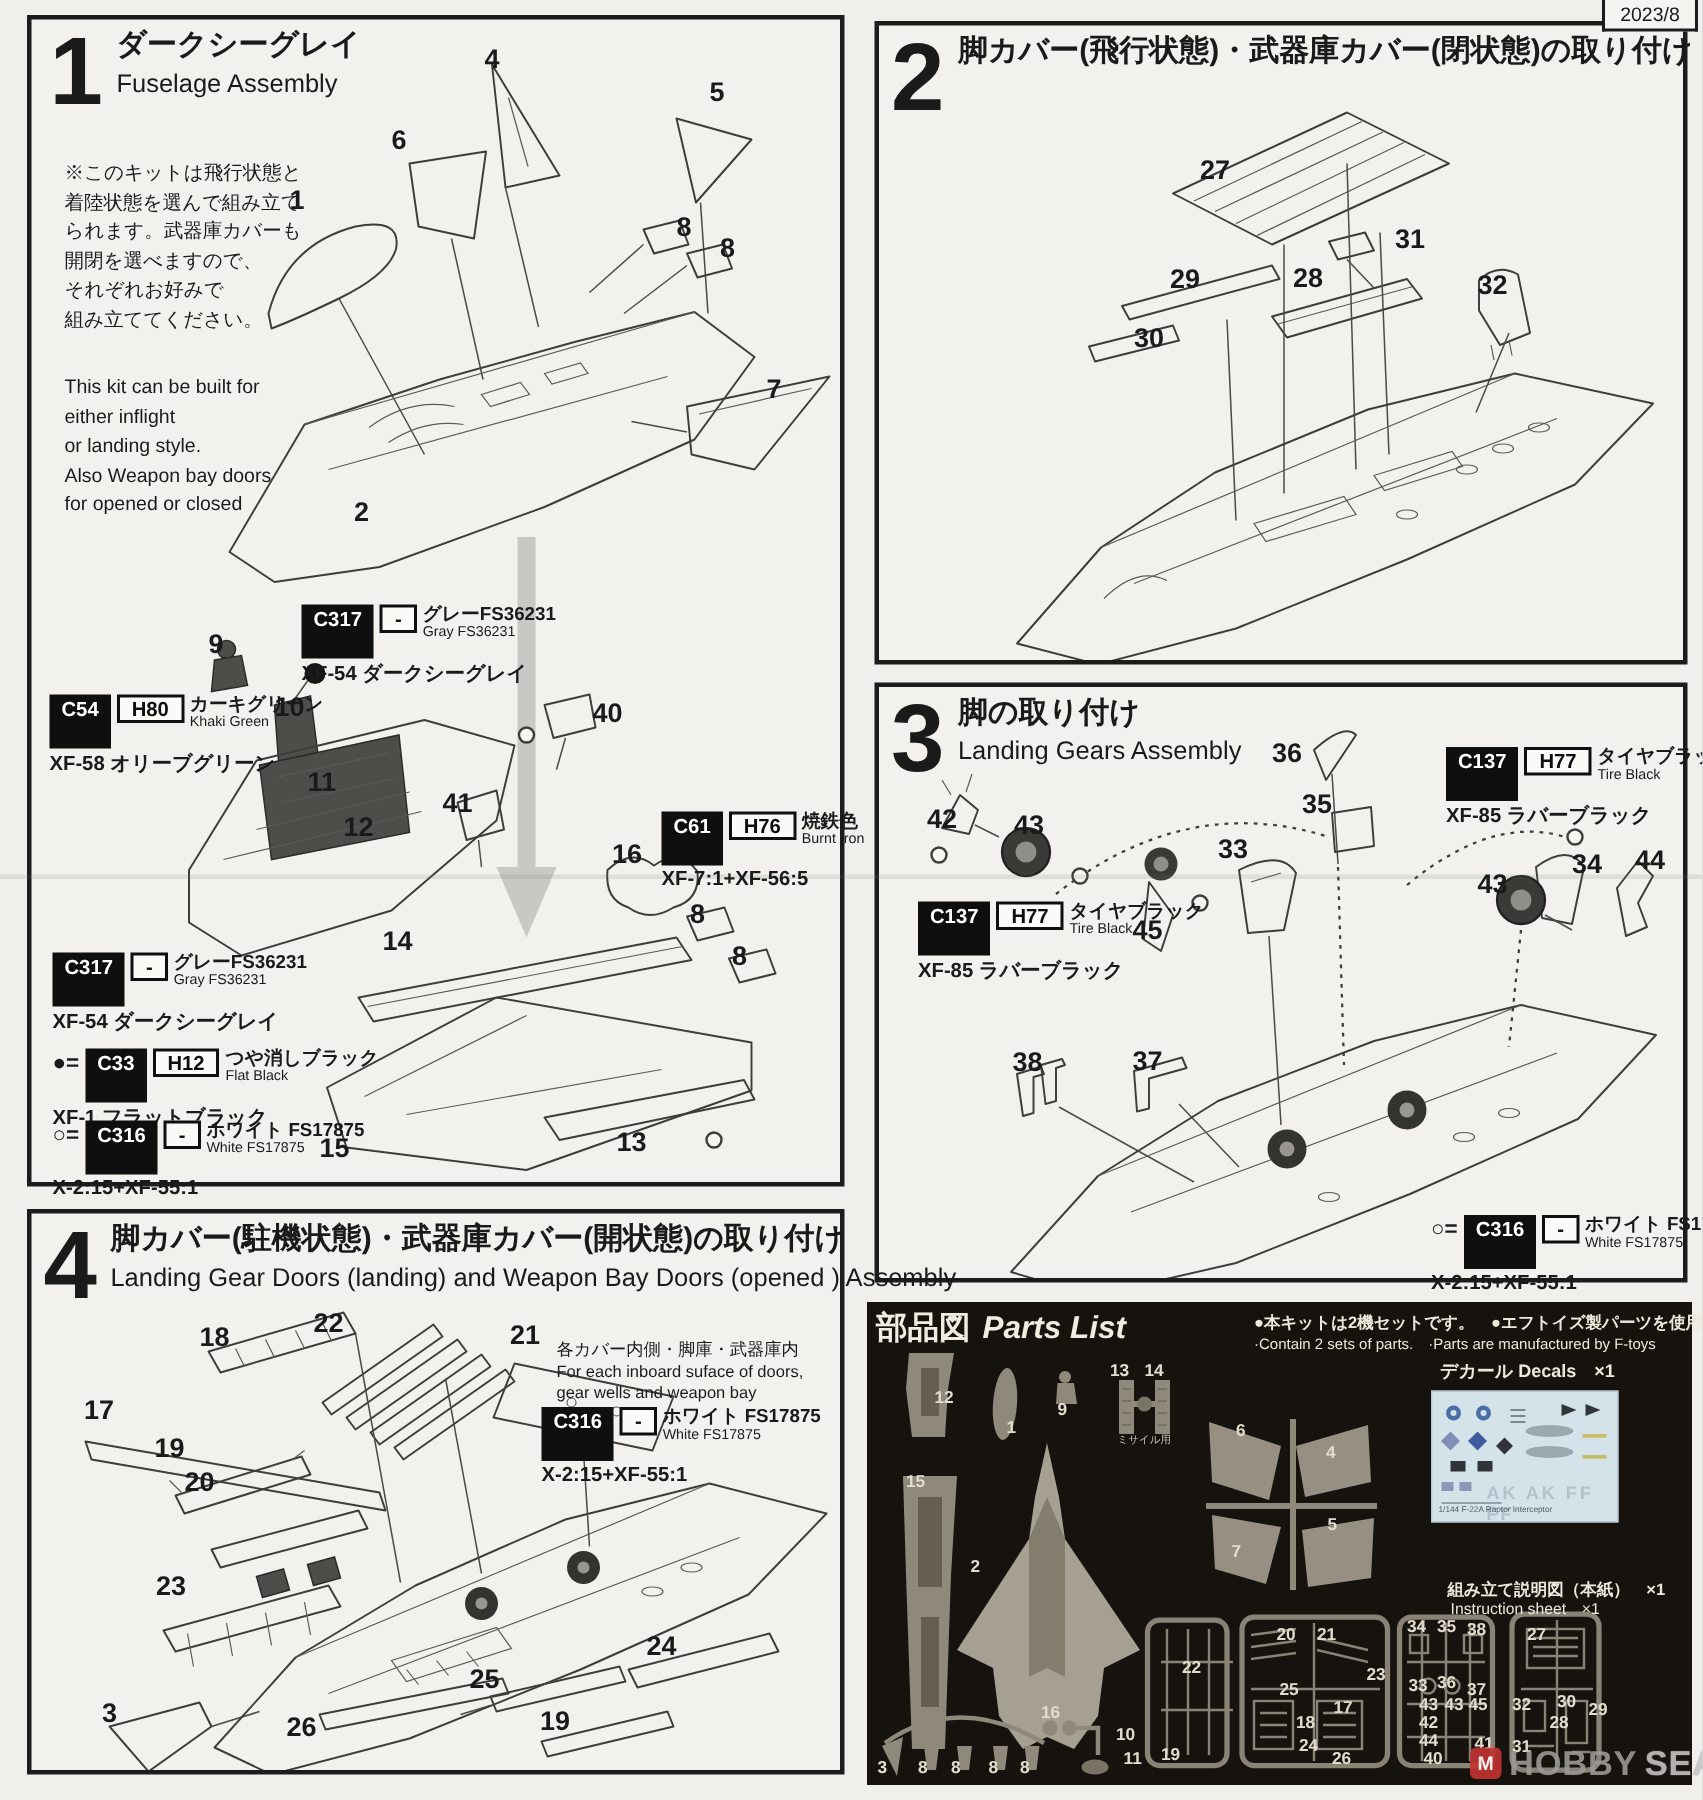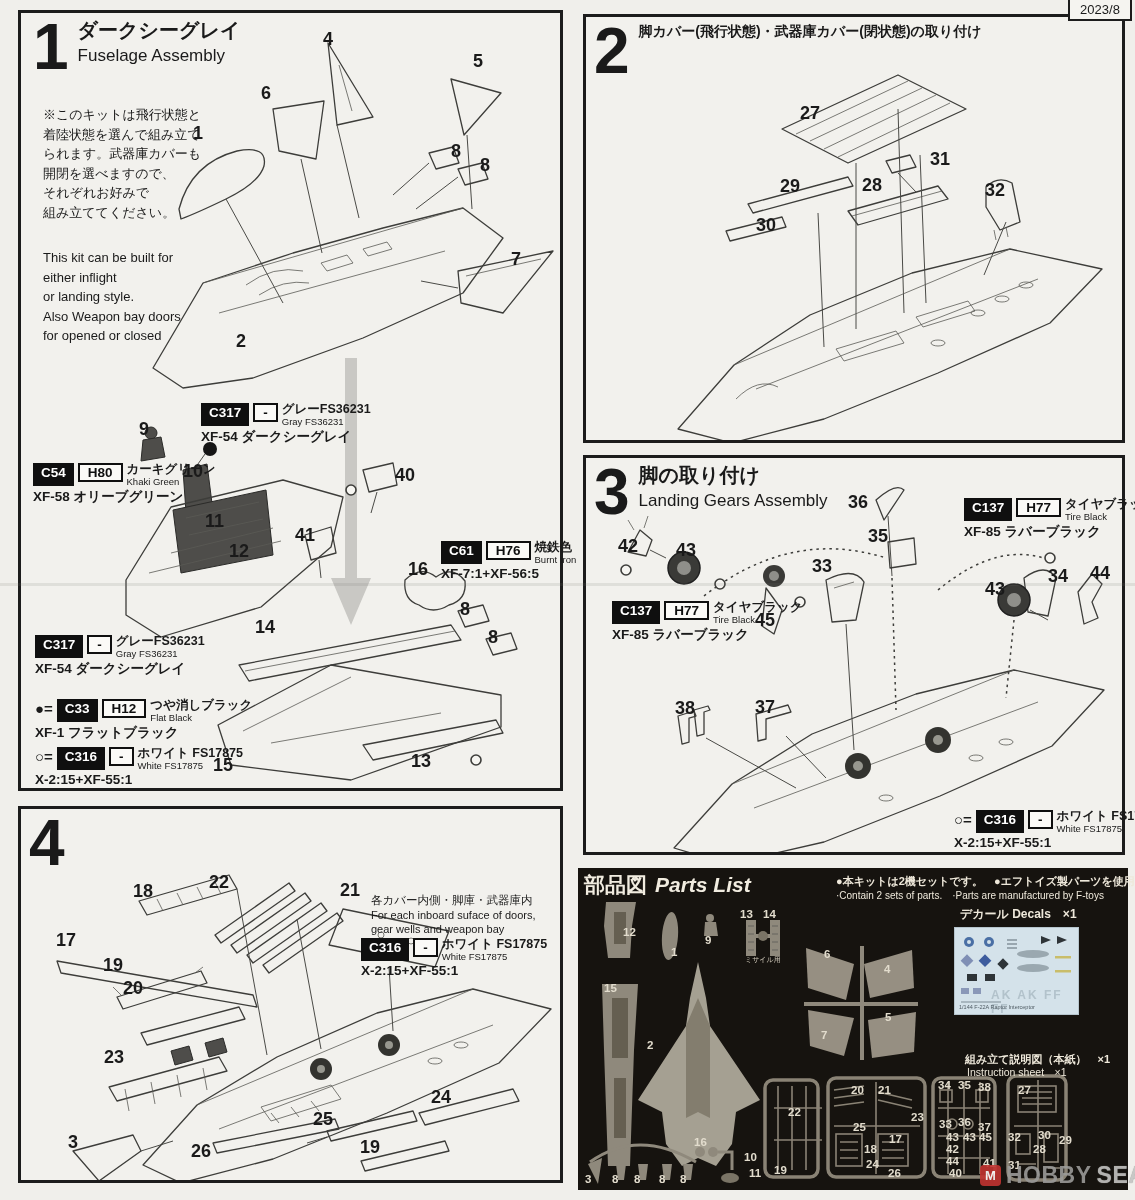--- a/index.html
+++ b/index.html
@@ -2,30 +2,30 @@
 <html><head>
 <meta charset="utf-8">
 <style>
   html,body{margin:0;padding:0;background:#cfcecb;}
   .page{position:relative;width:1135px;height:1200px;background:#f0efeb;
         font-family:"Liberation Sans",sans-serif;color:#1a1a1a;overflow:hidden;}
   .box{position:absolute;border:3px solid #1c1c1c;background:#f2f1ed;box-sizing:border-box;}
   .sec-head{position:absolute;display:flex;gap:12px;align-items:flex-start;z-index:5;}
   .sec-num{font-weight:900;font-size:64px;line-height:.88;letter-spacing:-3px;}
   .t-ja{font-weight:bold;font-size:20px;line-height:1.15;white-space:nowrap;}
-  .t-ja.small{font-size:14px;}
+  .t-ja.small{font-size:20px;}
   .t-en{font-size:17px;margin-top:4px;white-space:nowrap;}
   .note{position:absolute;font-size:13px;line-height:1.5;white-space:pre-line;z-index:4;}
   .part-num{position:absolute;font-weight:bold;font-size:18px;z-index:6;}
   .pl-num{position:absolute;font-weight:bold;font-size:11.5px;color:#e2dccd;z-index:6;}
   .callout{position:absolute;white-space:nowrap;z-index:7;}
   .co-row{display:flex;align-items:flex-start;gap:4px;}
   .co-prefix{font-size:15px;font-weight:bold;line-height:19px;}
   .chip-b{background:#0f0f0f;color:#fff;font-weight:bold;font-size:13.5px;padding:0 8px;
-          height:23px;line-height:19px;display:inline-block;}
+          height:36px;line-height:19px;display:inline-block;}
   .chip-w{background:#fbfaf7;border:2px solid #0f0f0f;color:#0f0f0f;font-weight:bold;
           font-size:13.5px;padding:0 8px;height:15px;line-height:15px;display:inline-block;}
   .co-ja{font-size:12.5px;font-weight:bold;display:block;line-height:1.1;}
   .co-en{font-size:9.5px;display:block;line-height:1.1;}
   .co-tam{font-size:13.5px;font-weight:bold;margin-top:1px;}
   .diagram{position:absolute;left:0;top:0;z-index:1;}
   .date-box{position:absolute;left:1068px;top:0;width:60px;height:19px;border:2px solid #1c1c1c;
             border-top:none;background:#f5f4f0;font-size:13px;text-align:center;line-height:19px;z-index:8;}
   .dark-panel{position:absolute;left:578px;top:868px;width:550px;height:322px;background:#16130f;z-index:2;}
   .pl-head{position:absolute;left:6px;top:3px;display:flex;align-items:baseline;gap:8px;color:#f1ece0;z-index:6;}
@@ -405,20 +405,24 @@
       <circle cx="368" cy="236" r="11" fill="#33332f"></circle>
         <circle cx="368" cy="236" r="4" fill="#97978f"></circle>
       <path class="ld" d="M216,80 L246,246"></path>
         <path class="ld" d="M276,110 L300,240"></path>
         <path class="ld" d="M368,158 L372,222"></path>
       <ellipse class="thin" cx="414" cy="252" rx="7" ry="3"></ellipse>
         <ellipse class="thin" cx="440" cy="236" rx="7" ry="3"></ellipse>
     </svg>
     <div class="sec-head" style="left:8px;top:6px;">
       <div class="sec-num">4</div>
+      <div>
+        <div class="t-ja small">脚カバー(駐機状態)・武器庫カバー(開状態)の取り付け</div>
+        <div class="t-en">Landing Gear Doors (landing) and Weapon Bay Doors (opened ) Assembly</div>
+      </div>
     </div>
     <div class="note ja" style="left:350px;top:83px;font-size:11.5px;">各カバー内側・脚庫・武器庫内</div>
     <div class="note" style="left:350px;top:99px;font-size:11px;line-height:1.3;">For each inboard suface of doors,
 gear wells and weapon bay</div>
   <span class="part-num" style="left: 112px; top: 72px;">18</span>
       <span class="part-num" style="left: 188px; top: 63px;">22</span>
       <span class="part-num" style="left: 319px; top: 71px;">21</span>
       <span class="part-num" style="left: 35px; top: 121px;">17</span>
       <span class="part-num" style="left: 82px; top: 146px;">19</span>
       <span class="part-num" style="left: 102px; top: 169px;">20</span>

